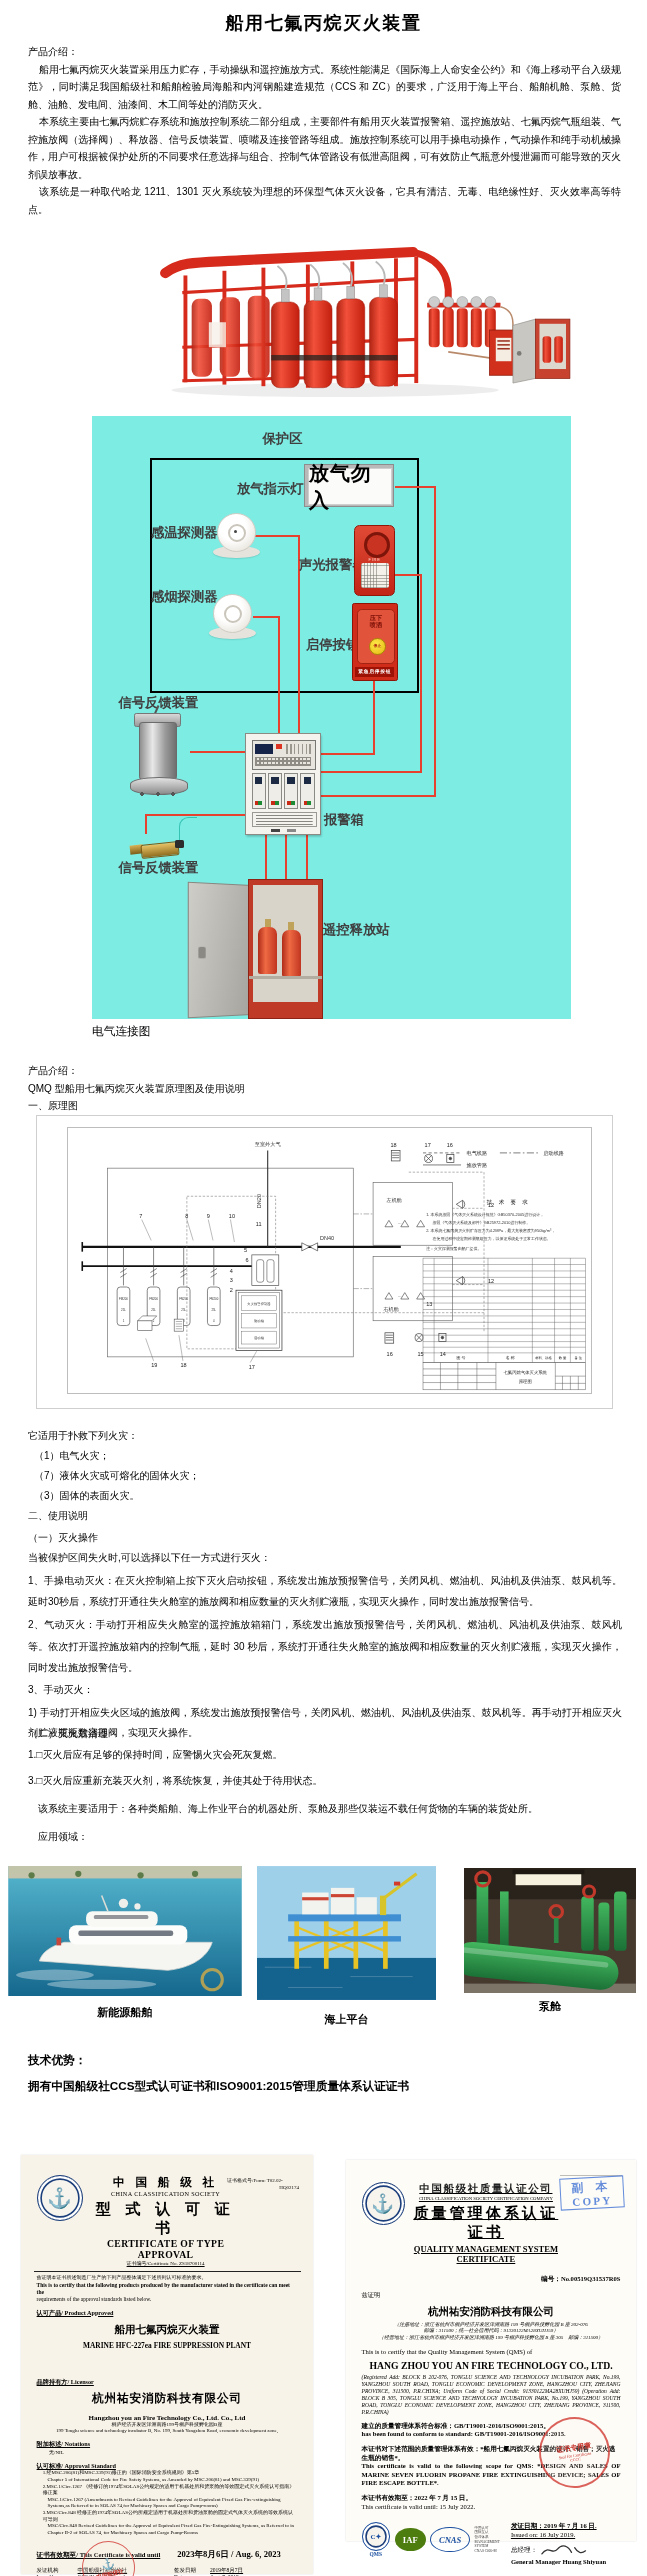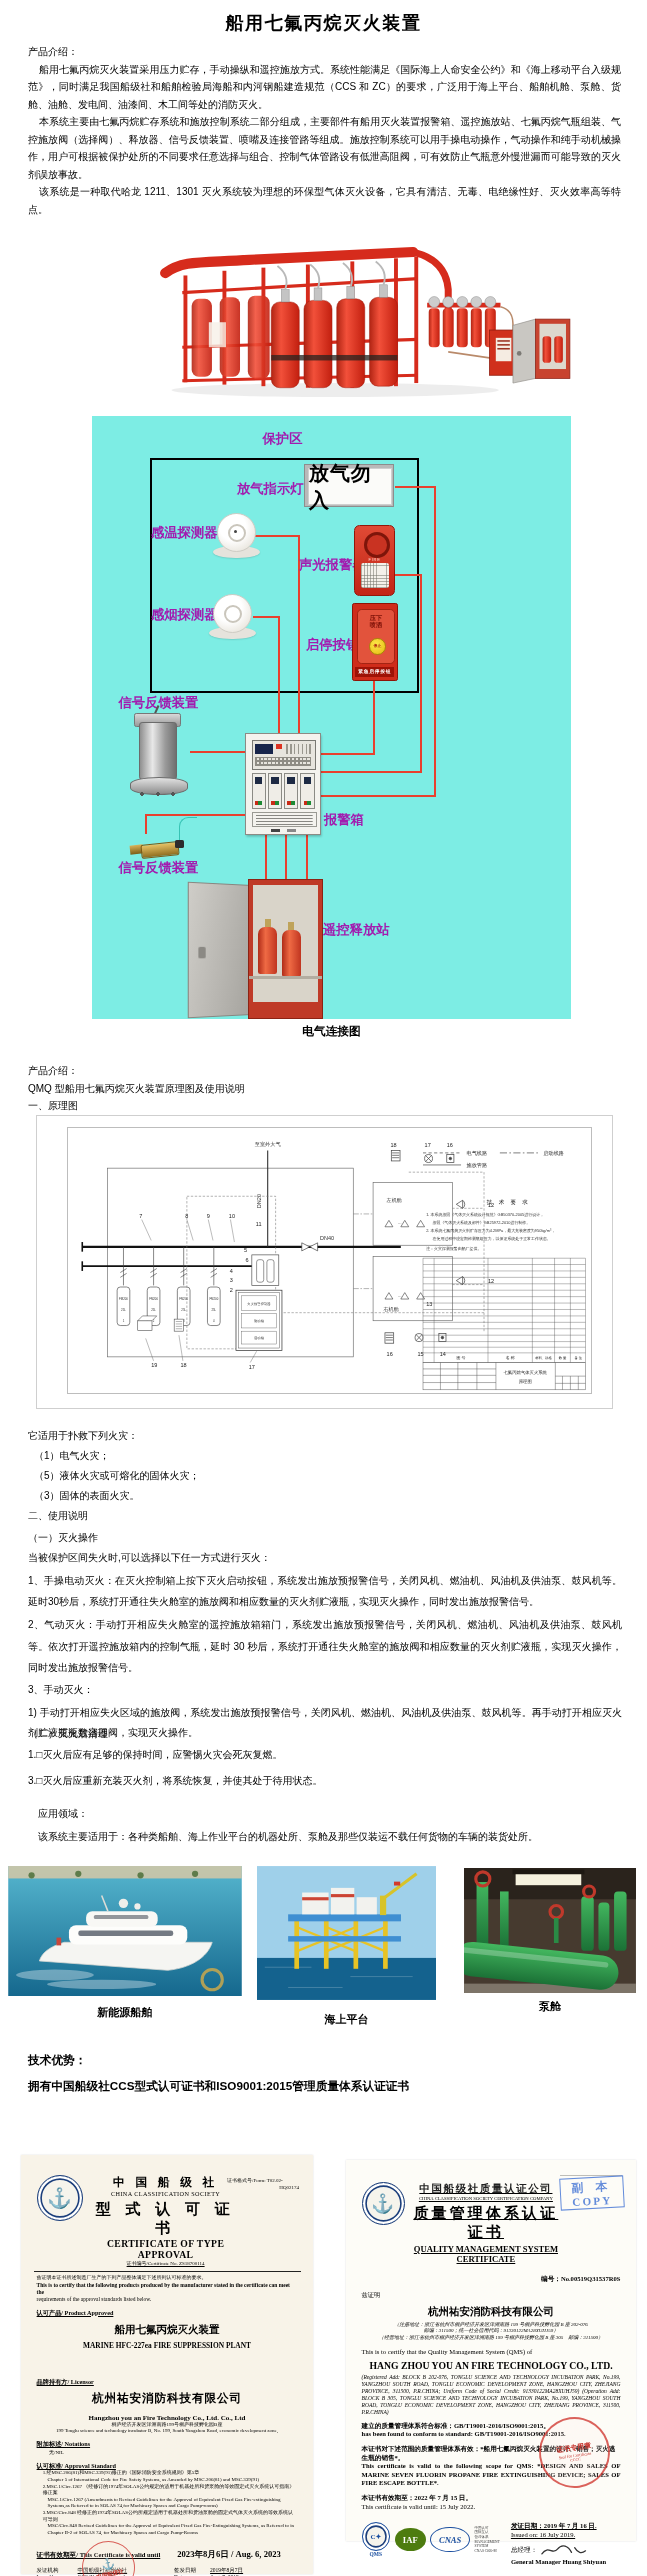--- a/index.html
+++ b/index.html
@@ -5,21 +5,21 @@
   html,body{margin:0;padding:0;background:#fff;}
   body{font-family:"Liberation Sans","DejaVu Sans",sans-serif;color:#000;}
   #page{position:relative;width:647px;height:2576px;margin:0 auto;background:#fff;overflow:hidden;}
   .abs{position:absolute;}
   .h1{font-size:18px;font-weight:bold;text-align:center;letter-spacing:1.6px;}
   .body-block{font-size:10px;line-height:17.5px;text-align:justify;}
   .body-block p{margin:0;}
   .ind{text-indent:1.1em;}
   
   .wiring{left:92px;top:416px;width:479px;height:603px;background:#7dede4;}
-  .wlabel{position:absolute;font-size:13.3px;font-weight:bold;color:#a21caf;white-space:nowrap;}
+  .wlabel{position:absolute;font-size:13.3px;font-weight:bold;color:#404040;white-space:nowrap;}
   .zone-rect{position:absolute;left:58px;top:42px;width:265px;height:231px;border:2.3px solid #000;}
   .wire{position:absolute;background:#e8402e;}
   .sign{position:absolute;left:212px;top:48px;width:90px;height:43px;background:#b9b9b9;border:0.8px solid #8d8d8d;padding:3.1px;box-sizing:border-box;}
   .sign-in{width:100%;height:100%;background:#fbfbf9;border:0.8px solid #cfcfcf;display:flex;align-items:center;justify-content:center;font-size:20px;font-weight:bold;font-family:"Liberation Serif","DejaVu Serif",serif;letter-spacing:0.8px;}
   .detector{position:absolute;width:50px;height:50px;}
   .det-base{position:absolute;left:1.6px;bottom:1.6px;width:47px;height:12.5px;border-radius:50%;background:#e6e3dc;box-shadow:0 0.8px 1.6px rgba(0,0,0,.15);}
   .det-body{position:absolute;left:6.2px;top:3.1px;width:37px;height:37px;border-radius:50%;background:radial-gradient(circle at 40% 35%,#ffffff 40%,#ece9e2 75%,#d9d5cc);border:0.8px solid #cfccc4;}
   .det-ring{position:absolute;left:17px;top:14px;width:14px;height:14px;border-radius:50%;border:2.3px solid #cac6bc;}
   .det-dot{position:absolute;left:22.6px;top:19.5px;width:3.9px;height:3.9px;border-radius:50%;background:#444;}
   .sl-alarm{position:absolute;left:262px;top:109px;width:39px;height:69px;background:linear-gradient(#e04a35,#c22415);border-radius:5.5px;border:0.8px solid #92170b;}
@@ -57,21 +57,21 @@
   .ab-warn{position:absolute;left:5.5px;top:78px;width:63px;height:13.3px;border:0.8px solid #9a9a93;background-image:repeating-linear-gradient(0deg,rgba(90,90,85,.7) 0.8px,rgba(90,90,85,.7) 1.6px,transparent 1.6px,transparent 3.9px);background-size:90% 100%;background-repeat:no-repeat;background-position:center;}
   .ab-brand{position:absolute;left:5.5px;bottom:1.6px;width:63px;height:3.9px;background:linear-gradient(90deg,transparent 30%,#444 30% 45%,transparent 45% 55%,#888 55% 70%,transparent 70%);}
   .cab{position:absolute;left:97px;top:463px;width:134px;height:140px;}
   .cab-door{position:absolute;left:0;top:6.2px;width:61px;height:128px;background:linear-gradient(100deg,#cfcdc8,#a5a39e);border:0.8px solid #87857f;transform:perspective(312px) rotateY(14deg);transform-origin:right center;}
   .cab-handle{position:absolute;left:9.4px;top:61px;width:6.2px;height:11px;background:#8b8984;border-radius:1.6px;}
   .cab-body{position:absolute;right:0;top:0;width:75px;height:140px;background:#bf3a27;border:1.6px solid #8c2314;box-sizing:border-box;}
   .cab-in{position:absolute;left:3.9px;top:4.7px;right:3.9px;height:117px;background:#d9d4c9;}
   .cab-cyl{position:absolute;width:18.7px;height:47px;background:linear-gradient(90deg,#b02c18,#ef6a44 40%,#c03520);border-radius:7px 7px 2.3px 2.3px;bottom:44px;}
   .cab-cyl:before{content:"";position:absolute;left:6.2px;top:-7.8px;width:6.2px;height:7.8px;background:#bfa35a;}
   .cab-shelf{position:absolute;left:0;bottom:39px;width:100%;height:3.1px;background:#b3ada1;}
-  .wcap{left:92px;top:1024px;width:479px;text-align:center;font-size:11.7px;font-weight:700;}
+  .wcap{left:92px;top:1024px;width:479px;text-align:left;font-size:11.7px;font-weight:400;}
   
   .schem{left:36px;top:1115px;width:577px;height:294px;border:1.6px solid #cfcfcf;background:#fff;box-sizing:border-box;}
   .schem-in{position:absolute;left:30px;top:11px;right:20px;bottom:14px;border:0.8px solid #bdbdbd;}
   
   .gcap{text-align:center;font-size:11px;font-weight:600;margin-top:6.2px;}
   
   .adv-t{font-size:11.7px;font-weight:bold;}
   
   .cert{box-sizing:border-box;font-family:"Liberation Serif","DejaVu Serif",serif;}
   .cert-l{left:21px;top:2155px;width:292px;height:419px;background:#f8f3e8;padding:12.5px 15.6px;box-shadow:0 0 1.6px rgba(0,0,0,.15);}
@@ -233,21 +233,21 @@
         <div class="det-dot"></div>
     </div>
 
     <div class="wlabel" style="left:207px;top:140px;">声光报警器</div>
     <div class="sl-alarm">
       <div class="sl-ring"></div>
       <div class="sl-fire">FIRE</div>
       <div class="sl-grid"></div>
     </div>
 
-    <div class="wlabel" style="left:59px;top:190px;">感烟探测器</div>
+    <div class="wlabel" style="left:59px;top:172px;">感烟探测器</div>
     <div class="detector" style="left:115px;top:175px;">
       <div class="det-base"></div>
         <div class="det-body"></div>
         <div class="det-ring"></div>
     </div>
 
     <div class="wlabel" style="left:214px;top:220px;">启停按钮</div>
     <div class="btn-box">
       <div class="btn-panel">
         <div class="btn-press"><span>压下</span><br><span>喷洒</span></div>
@@ -512,37 +512,37 @@
         </g>
         <text x="577" y="306" font-size="5.5" fill="#222" text-anchor="middle">七氟丙烷气体灭火系统</text>
         <text x="577" y="318" font-size="5.5" fill="#222" text-anchor="middle">原理图</text>
       </svg>
     </div>
   </div>
 
   <div class="abs body-block" style="left:28px;top:1426px;width:594px;line-height:20px;">
     <p>它适用于扑救下列火灾：</p>
     <p style="text-indent:0.6em;">（1）电气火灾；</p>
-    <p style="text-indent:0.6em;">（5）液体火灾或可熔化的固体火灾；</p>
+    <p style="text-indent:0.6em;">（7）液体火灾或可熔化的固体火灾；</p>
     <p style="text-indent:0.6em;">（3）固体的表面火灾。</p>
     <p>二、使用说明</p>
     <p style="margin-top:2.3px;">（一）灭火操作</p>
     <p>当被保护区间失火时,可以选择以下任一方式进行灭火：</p>
     <p style="line-height:21.4px;margin-top:1.6px;">1、手操电动灭火：在灭火控制箱上按下灭火启动按钮，系统发出施放预报警信号，关闭风机、燃油机、风油机及供油泵、鼓风机等。延时30秒后，系统打开通往失火舱室的施放阀和相应数量的灭火剂贮液瓶，实现灭火操作，同时发出施放报警信号。</p>
     <p style="line-height:21.4px;margin-top:1.6px;">2、气动灭火：手动打开相应失火舱室的遥控施放箱箱门，系统发出施放预报警信号，关闭风机、燃油机、风油机及供油泵、鼓风机等。依次打开遥控施放箱内的控制气瓶，延时 30 秒后，系统打开通往失火舱室的施放阀和相应数量的灭火剂贮液瓶，实现灭火操作，同时发出施放报警信号。</p>
     <p style="line-height:21.4px;">3、手动灭火：</p>
     <p style="line-height:20px;margin-top:3.1px;">1) 手动打开相应失火区域的施放阀，系统发出施放预报警信号，关闭风机、燃油机、风油机及供油泵、鼓风机等。再手动打开相应灭火剂贮液瓶瓶数容器阀，实现灭火操作。</p>
   </div>
 
   <div class="abs body-block" style="left:28px;top:1725px;width:594px;line-height:26px;">
     <p style="line-height:17px;">（二）灭火后清理</p>
     <p>1.□灭火后应有足够的保持时间，应警惕火灾会死灰复燃。</p>
     <p>3.□灭火后应重新充装灭火剂，将系统恢复，并使其处于待用状态。</p>
+    <p style="line-height:17px;margin-top:6.2px;text-indent:1em;">该系统主要适用于：各种类船舶、海上作业平台的机器处所、泵舱及那些仅装运不载任何货物的车辆的装货处所。</p>
     <p style="line-height:17px;margin-top:11px;text-indent:1em;">应用领域：</p>
-    <p style="line-height:17px;margin-top:6.2px;text-indent:1em;">该系统主要适用于：各种类船舶、海上作业平台的机器处所、泵舱及那些仅装运不载任何货物的车辆的装货处所。</p>
   </div>
 
   <div class="abs" style="left:7.8px;top:1866px;width:234px;">
     <svg width="234" height="130" viewBox="0 0 300 167">
       <defs>
           <linearGradient id="sea1" x1="0" y1="0" x2="0" y2="1">
             <stop offset="0" stop-color="#56b6cf"></stop>
             <stop offset="1" stop-color="#15688e"></stop>
           </linearGradient>
         </defs>

